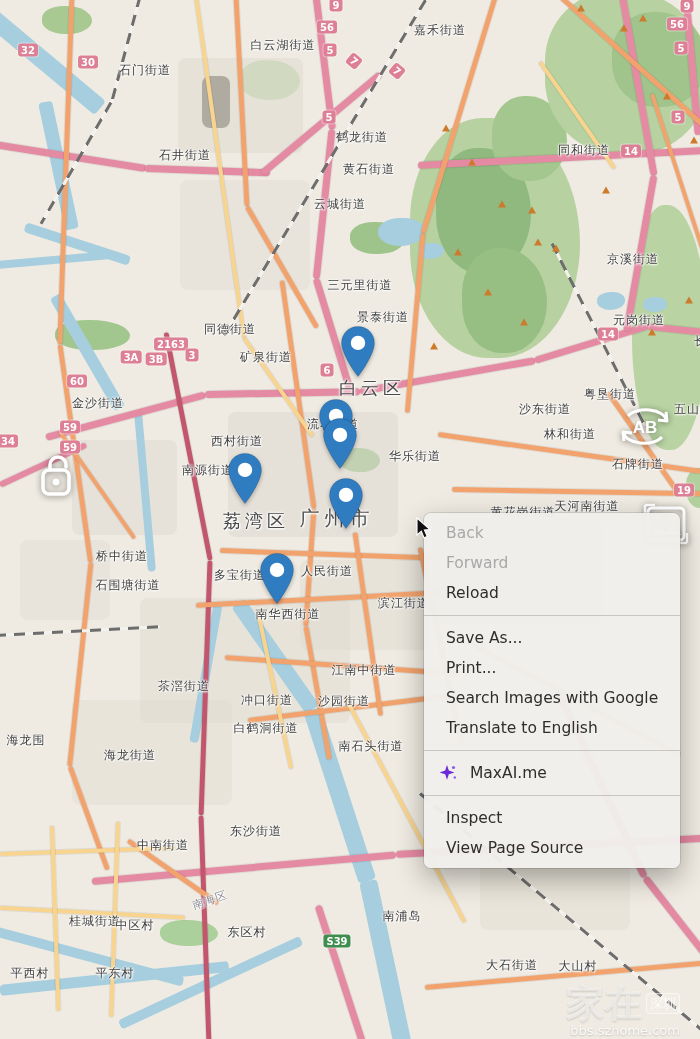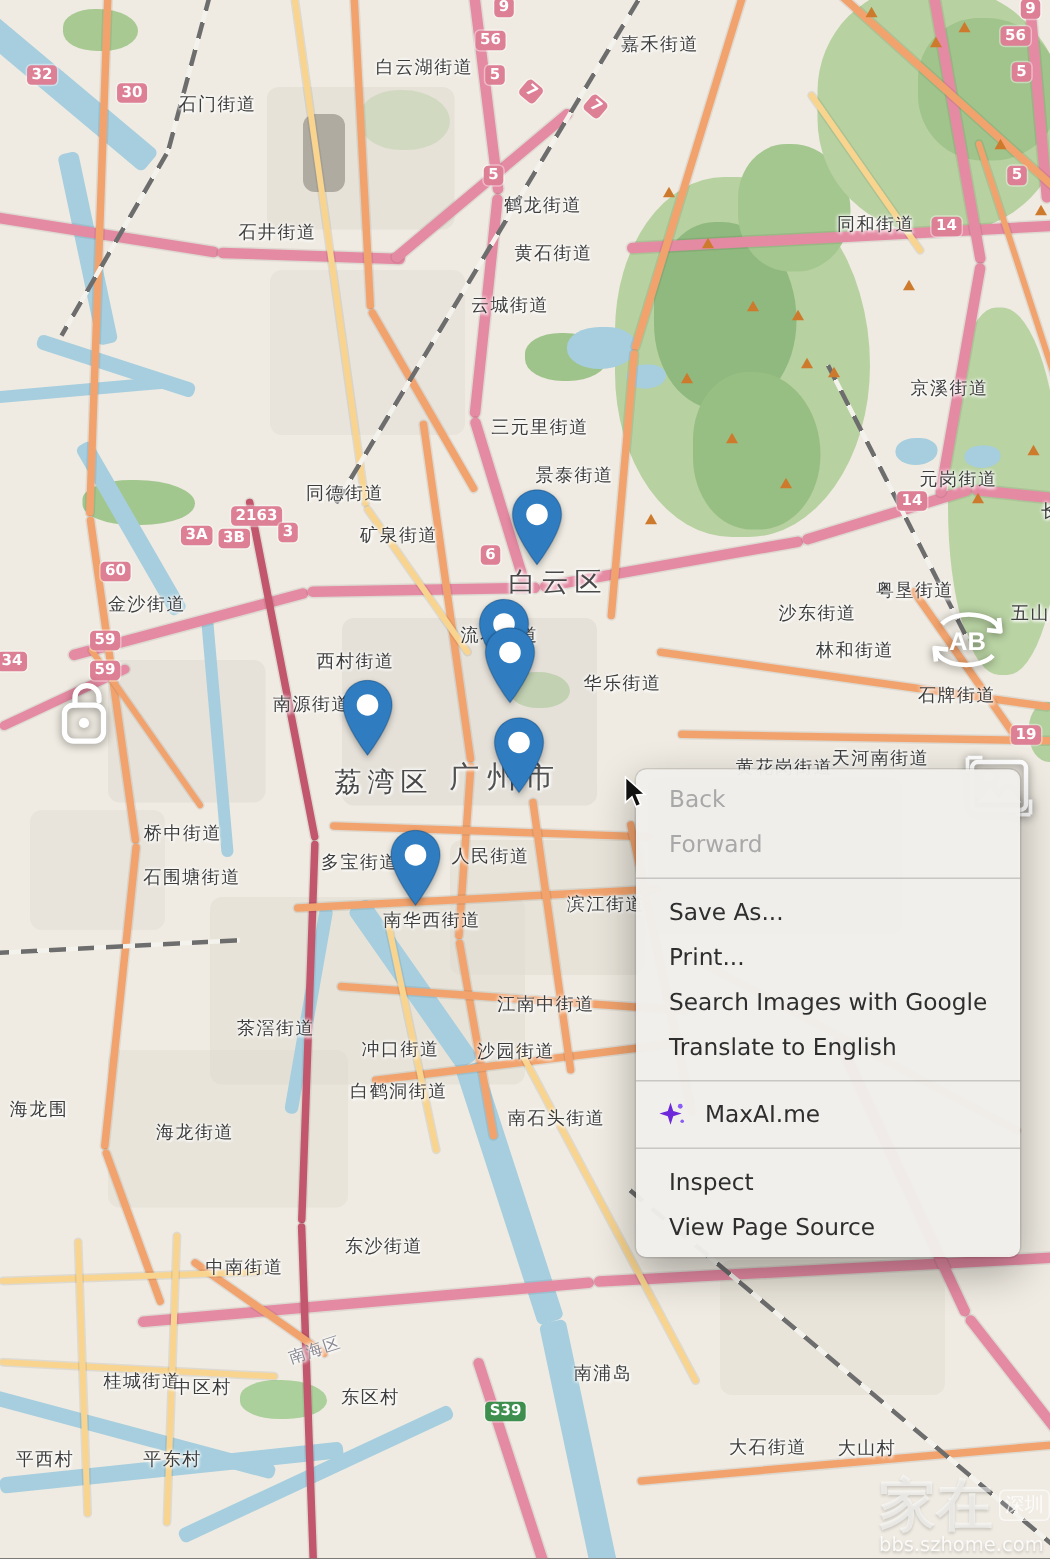--- a/index.html
+++ b/index.html
@@ -32,21 +32,21 @@
         background:rgba(239,238,235,.97);border-radius:7px;padding:5px 0;
         box-shadow:0 0 0 1px rgba(0,0,0,.1),0 10px 28px rgba(0,0,0,.32);
         font-size:15.5px;color:#2e2e2e;}
   .msec+.msec{border-top:1px solid rgba(60,60,60,.22);margin-top:7px;padding-top:7px;}
   .mi{height:30px;line-height:30px;padding-left:22px;position:relative;
       white-space:nowrap;overflow:hidden;}
   .mi.icr{padding-left:46px;}
   .mi.dis{color:#a8a8a8;}
   .mic{position:absolute;left:14px;top:5px;width:20px;height:20px;}
   
-  #wm{position:absolute;right:0;bottom:2px;line-height:1;}
+  #wm{position:absolute;right:20px;bottom:2px;text-align:right;line-height:1;}
   #wm .big{font-size:38px;font-weight:bold;color:rgba(255,255,255,.55);
            text-shadow:0 1px 2px rgba(0,0,0,.15);display:inline-block;vertical-align:middle;}
   #wm .box{display:inline-block;vertical-align:middle;margin-left:4px;font-size:13px;
            color:rgba(255,255,255,.8);border:1px solid rgba(255,255,255,.55);
            border-radius:4px;padding:3px 3px;background:rgba(255,255,255,.12);}
   #wm .url{font-size:13px;color:rgba(255,255,255,.85);margin-top:2px;
            text-shadow:0 1px 2px rgba(0,0,0,.2);}
   #cursor{position:absolute;left:415px;top:517px;width:18px;height:22px;}
 </style>
 </head>
@@ -302,20 +302,21 @@
     <path d="M46 42 h-10 M46 42 v-10" stroke="#fff" stroke-width="2.5" fill="none"></path>
     <rect x="7" y="7" width="36" height="32" rx="4" fill="none" stroke="#fff" stroke-width="3"></rect>
     <circle cx="18" cy="17" r="3.4" fill="#fff"></circle>
     <path d="M10 34 l9 -9 l6 6 l6 -8 l9 11 z" fill="#fff"></path>
   </svg>
 
   <div id="menu">
       <div class="msec">
         <div class="mi dis"><span>Back</span></div>
         <div class="mi dis"><span>Forward</span></div>
+        <div class="mi"><span>Reload</span></div>
       </div>
       <div class="msec">
         <div class="mi"><span>Save As...</span></div>
         <div class="mi"><span>Print...</span></div>
         <div class="mi"><span>Search Images with Google</span></div>
         <div class="mi"><span>Translate to English</span></div>
       </div>
       <div class="msec">
         <div class="mi icr"><span class="mic"><svg width="20" height="20" viewBox="0 0 20 20">
      <path d="M9 2 L10.8 7.6 L16.4 9.4 L10.8 11.2 L9 16.8 L7.2 11.2 L1.6 9.4 L7.2 7.6 Z" fill="#6d28d9"></path>

